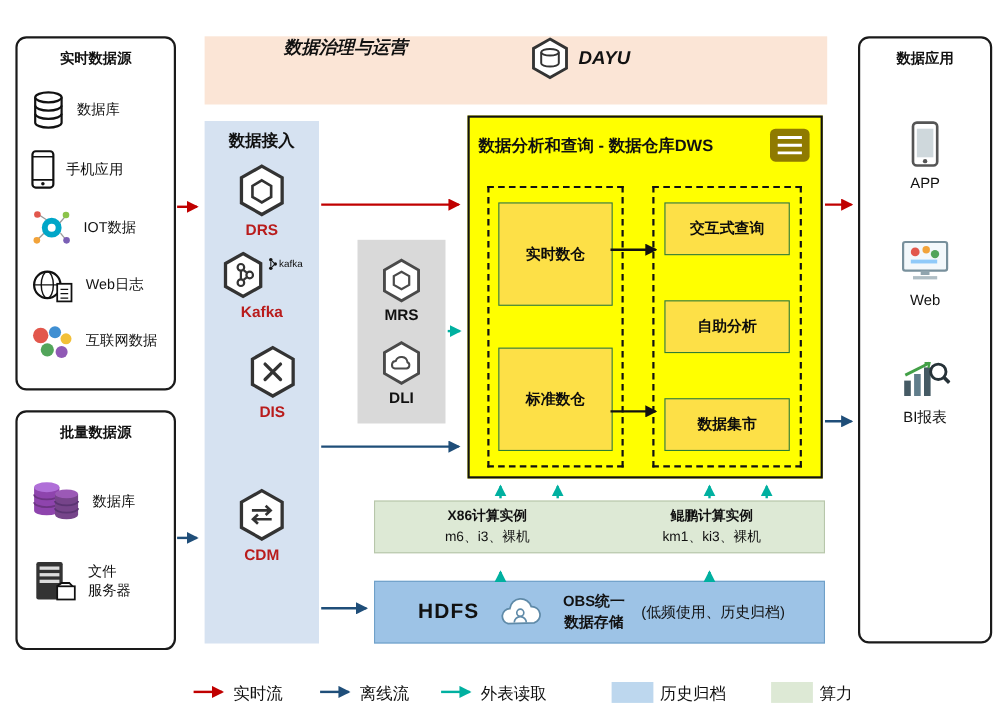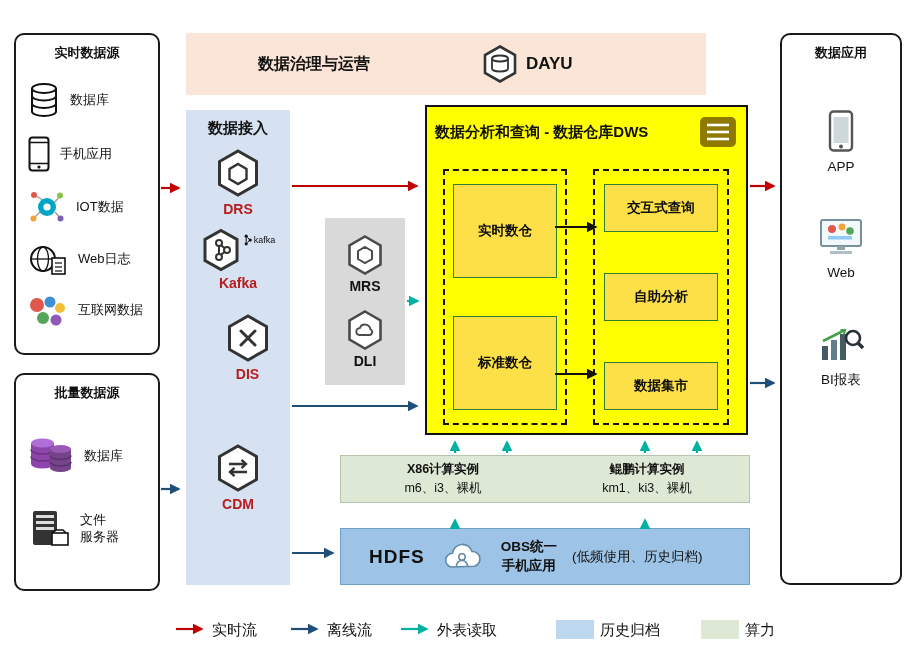--- a/index.html
+++ b/index.html
@@ -5,21 +5,21 @@
   * { box-sizing: border-box; margin: 0; padding: 0; }
   body { font-family: "Liberation Sans", "DejaVu Sans", sans-serif; background: #fff; }
   #canvas { position: relative; width: 914px; height: 651px; background: #fff; overflow: hidden; }
   .panel { position: absolute; background: #fff; border: 2px solid #1a1a1a; border-radius: 10px; display: flex; flex-direction: column; }
   .panel-title { font-weight: bold; font-size: 13px; text-align: center; padding-top: 9px; color: #111; }
   .src-list { flex: 1; display: flex; flex-direction: column; justify-content: space-evenly; padding: 2px 4px 8px 12px; }
   .src-item { display: flex; align-items: center; gap: 10px; }
   .src-label { font-size: 13px; color: #111; white-space: pre-line; line-height: 1.3; }
 
   
-  #banner { position: absolute; left: 186px; top: 33px; width: 520px; height: 62px; background: #fbe5d6; display: flex; align-items: center; }
+  #banner { position: absolute; left: 186px; top: 33px; width: 566px; height: 62px; background: #fbe5d6; display: flex; align-items: flex-start; font-style: italic; }
   #banner-title { font-weight: bold; font-size: 16px; color: #111; margin-left: 72px; }
   #banner-logo { display: flex; align-items: center; gap: 8px; margin-left: 112px; }
   #banner-logo-text { font-weight: bold; font-size: 17px; color: #111; }
 
   
   #ingestion { position: absolute; left: 186px; top: 110px; width: 104px; height: 475px; background: #d6e2f1; }
   #ingestion-title { font-weight: bold; font-size: 15px; text-align: center; padding-top: 9px; color: #111; }
   .svc-item { position: absolute; left: 0; width: 100%; display: flex; flex-direction: column; align-items: center; }
   .svc-label { font-weight: bold; font-size: 14px; color: #b91c1c; margin-top: 3px; }
   .kafka-row { display: flex; align-items: flex-start; gap: 3px; }
@@ -41,21 +41,21 @@
   .wh-box  { width: 104px; height: 94px; }
   .svc-box { width: 114px; height: 48px; }
 
   
   #compute { position: absolute; left: 340px; top: 455px; width: 410px; height: 48px; background: #dde9d5; border: 1px solid #b7c6aa; display: flex; }
   .compute-group { flex: 1; display: flex; flex-direction: column; align-items: center; justify-content: center; gap: 2px; }
   .compute-title { font-weight: bold; font-size: 12.5px; color: #111; }
   .compute-spec { font-size: 12.5px; color: #111; }
 
   
-  #hdfs { position: absolute; left: 340px; top: 528px; width: 410px; height: 57px; background: #9dc3e6; border: 1px solid #6fa0c8; display: flex; align-items: center; gap: 15px; padding-left: 28px; }
+  #hdfs { position: absolute; left: 340px; top: 528px; width: 410px; height: 57px; background: #9dc3e6; border: 1px solid #6fa0c8; display: flex; align-items: center; gap: 15px; padding-left: 39px; }
   #hdfs-label { font-weight: bold; font-size: 19px; letter-spacing: 1px; color: #111; }
   #obs-label { font-weight: bold; font-size: 13.5px; white-space: pre-line; text-align: center; line-height: 1.35; color: #111; }
   #obs-note { font-size: 13.5px; color: #111; }
 
   
   #apps-panel { left: 780px; top: 33px; width: 122px; height: 552px; }
   .app-list { display: flex; flex-direction: column; align-items: center; gap: 44px; padding-top: 48px; }
   .app-item { display: flex; flex-direction: column; align-items: center; gap: 7px; }
   .app-label { font-size: 13.5px; color: #111; }
 
@@ -285,21 +285,21 @@
   </div>
 
   <div id="hdfs">
     <div id="hdfs-label">HDFS</div>
     <svg width="46" height="30" viewBox="0 0 46 30">
       <path d="M11 25 A7 7 0 0 1 12.5 11.2 A10 10 0 0 1 32 9.5 A7.5 7.5 0 0 1 34.5 24.2 Z" fill="#fff" stroke="#5f8aa8" stroke-width="1.6"></path>
       <circle cx="22" cy="15" r="3.2" fill="none" stroke="#5f8aa8" stroke-width="1.5"></circle>
       <path d="M16.5 24 A5.5 5.5 0 0 1 27.5 24" fill="none" stroke="#5f8aa8" stroke-width="1.5"></path>
     </svg>
     <div id="obs-label">OBS统一
-手机应用</div>
+数据存储</div>
     <div id="obs-note">(低频使用、历史归档)</div>
   </div>
 
   <div class="panel" id="apps-panel">
     <div class="panel-title">数据应用</div>
     <div class="app-list">
       <div class="app-item">
         <svg width="26" height="42" viewBox="0 0 26 42">
           <rect x="2" y="1.5" width="22" height="39" rx="3.5" fill="#fff" stroke="#555" stroke-width="2.4"></rect>
           <rect x="5.5" y="7" width="15" height="26" fill="#cfd8dc"></rect>

